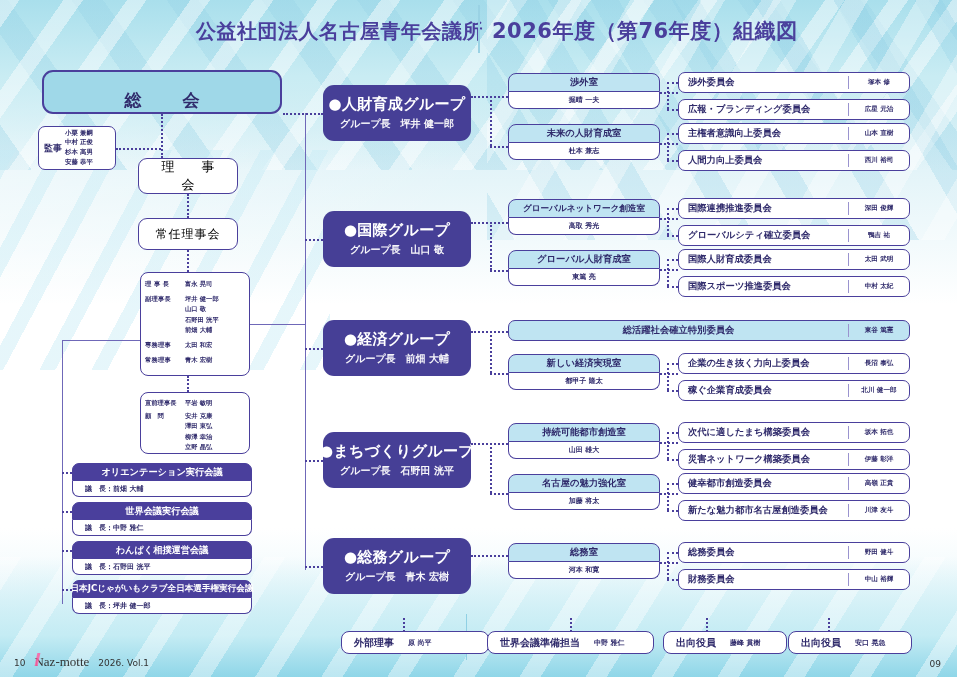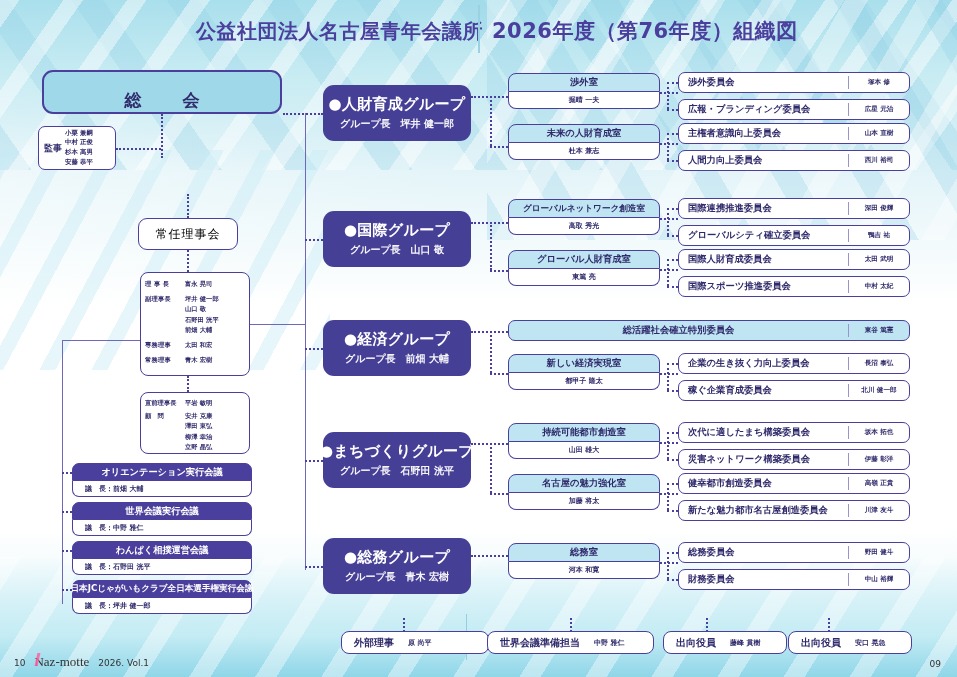--- a/index.html
+++ b/index.html
@@ -184,20 +184,23 @@
   <div class="box rb" id="kanji">
     <div class="lbl">監事</div>
     <div class="names">
       <div class="nm">小栗 兼嗣</div>
       <div class="nm">中村 正俊</div>
       <div class="nm">杉本 高男</div>
       <div class="nm">安藤 恭平</div>
     </div>
   </div>
 
+  <div class="box rb center" id="rijikai">
+    <span>理　事　会</span>
+  </div>
 
   <div class="box rb center" id="jounin">
     <span>常任理事会</span>
   </div>
 
   <div class="box rb" id="officers">
     <div class="row">
       <div class="role">理 事 長</div>
       <div class="nmcol">
         <div class="nm">富永 晃司</div>

